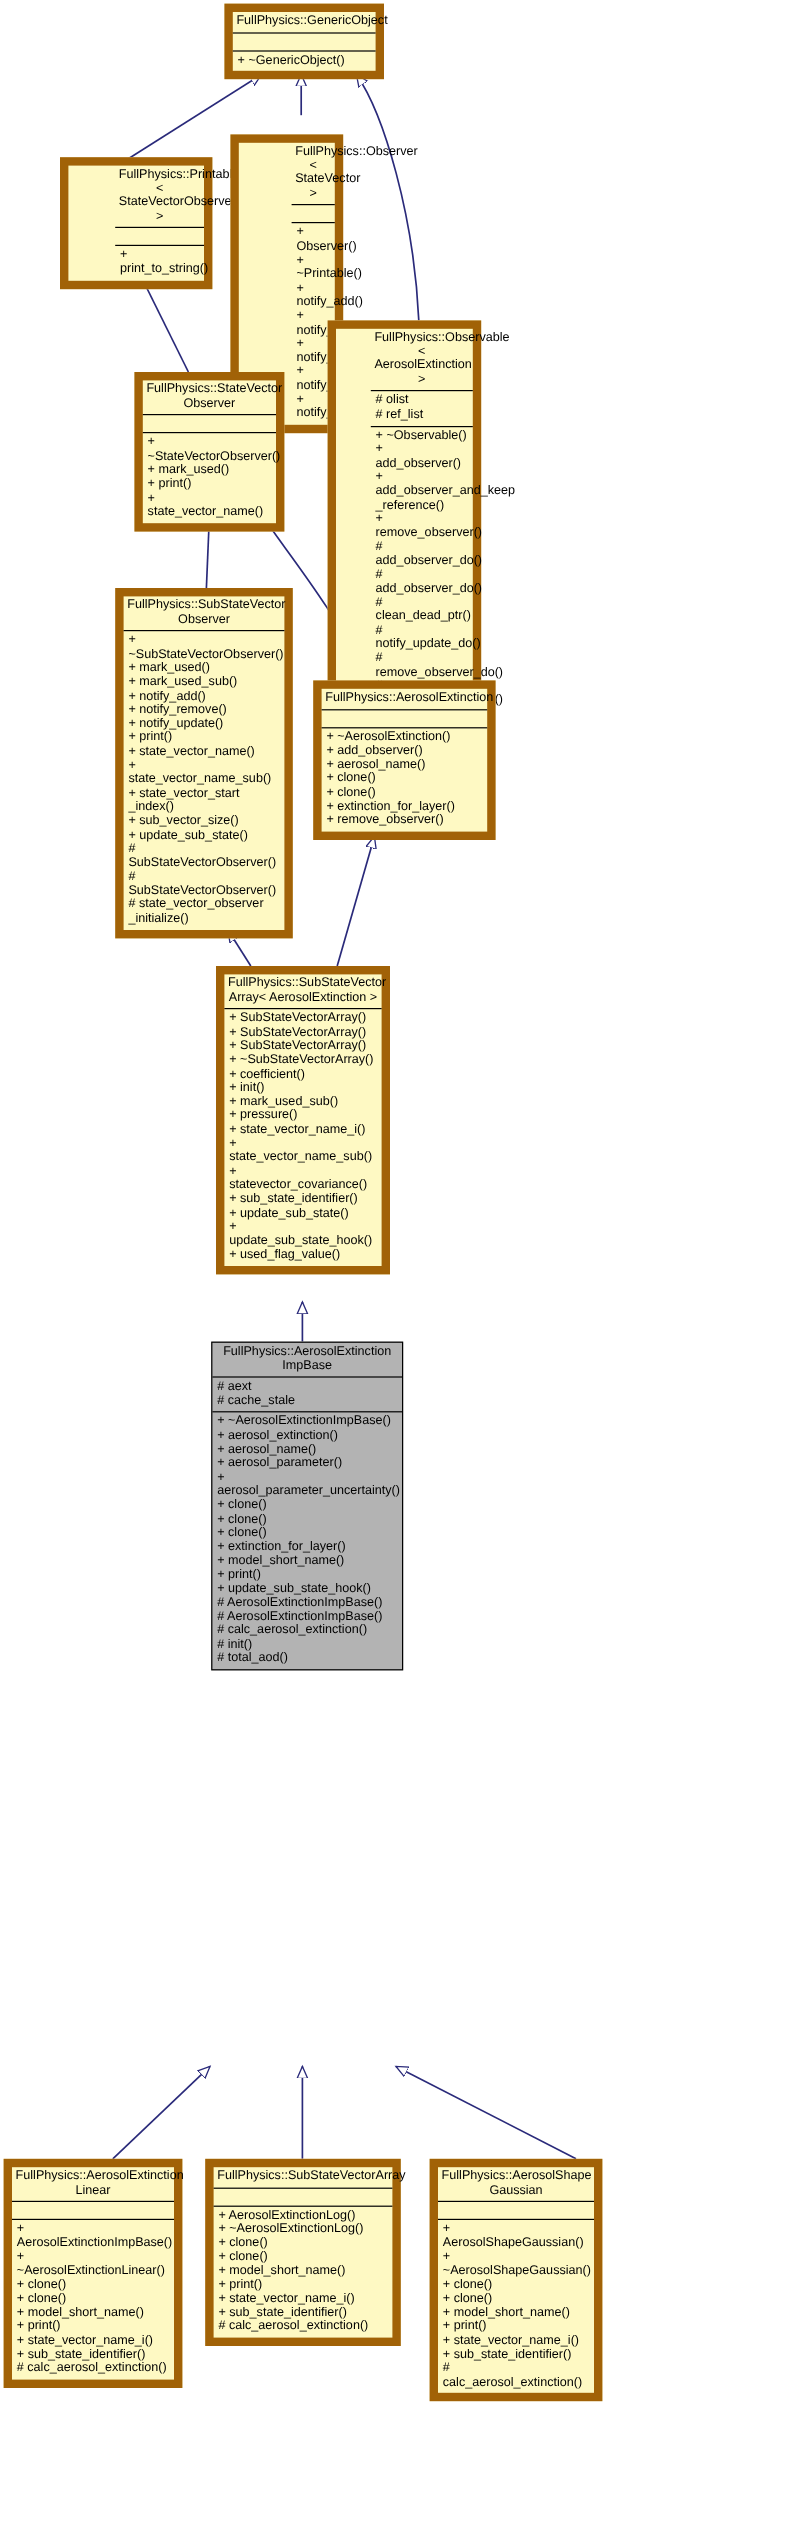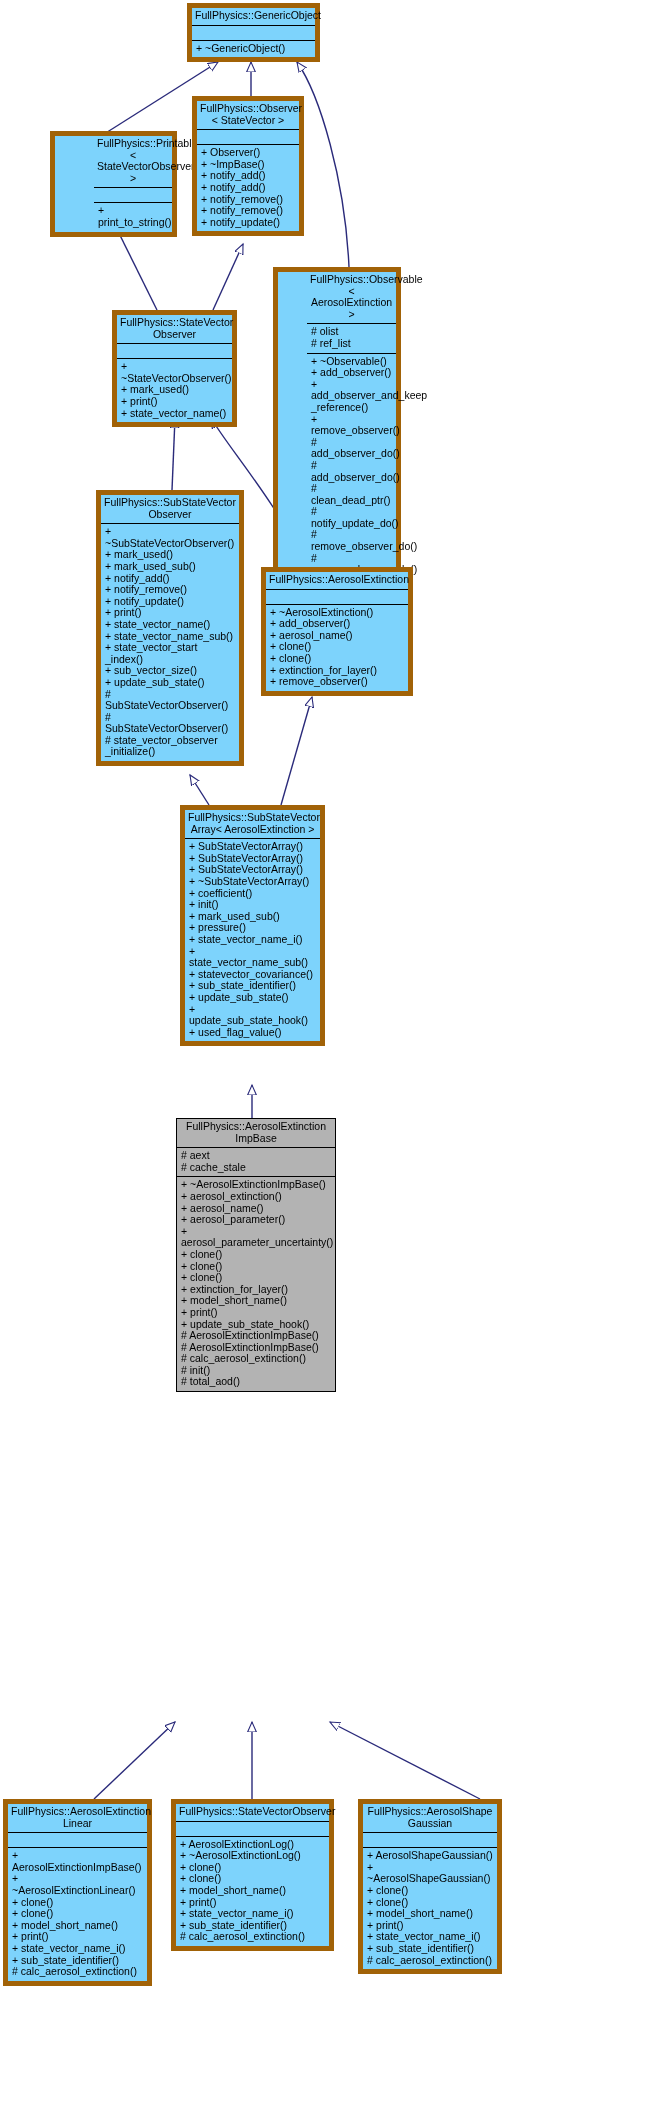--- a/index.html
+++ b/index.html
@@ -23,22 +23,22 @@
   svg.edges {
     position: absolute;
     left: 0; top: 0;
     width: 667px;
     height: 2101px;
     pointer-events: none;
   }
   .node {
     position: absolute;
     box-sizing: border-box;
-    border: 5px solid #a16207;
-    background: #7dd3fc;
+    border: 7px solid #a16207;
+    background: #fef9c3;
     font-size: 10.5px;
     line-height: 11.6px;
     color: #000000;
     z-index: 5;
   }
   .node.highlight {
     background: #b3b3b3;
     border: 1px solid #000000;
   }
   .node .title {
@@ -116,27 +116,27 @@
 
   <div class="node" style="left:50px; top:131px; width:127px;padding-left:39px;">
     <div class="title">FullPhysics::Printable
 &lt; StateVectorObserver &gt;</div>
     <div class="attrs empty"></div>
     <div class="ops">
       <div class="row">+ print_to_string()</div>
     </div>
   </div>
 
-  <div class="node" style="left:192px; top:96px; width:112px;">
+  <div class="node" style="left:192px; top:112px; width:94px;padding-left:44px;">
     <div class="title">FullPhysics::Observer
 &lt; StateVector &gt;</div>
     <div class="attrs empty"></div>
     <div class="ops">
       <div class="row">+ Observer()</div>
-      <div class="row">+ ~ImpBase()</div>
+      <div class="row">+ ~Printable()</div>
       <div class="row">+ notify_add()</div>
       <div class="row">+ notify_add()</div>
       <div class="row">+ notify_remove()</div>
       <div class="row">+ notify_remove()</div>
       <div class="row">+ notify_update()</div>
     </div>
   </div>
 
   <div class="node" style="left:273px; top:267px; width:128px;padding-left:29px;">
     <div class="title">FullPhysics::Observable
@@ -271,21 +271,21 @@
       <div class="row">+ clone()</div>
       <div class="row">+ model_short_name()</div>
       <div class="row">+ print()</div>
       <div class="row">+ state_vector_name_i()</div>
       <div class="row">+ sub_state_identifier()</div>
       <div class="row"># calc_aerosol_extinction()</div>
     </div>
   </div>
 
   <div class="node" style="left:171px; top:1799px; width:163px;">
-    <div class="title">FullPhysics::StateVectorObserver</div>
+    <div class="title">FullPhysics::SubStateVectorArray</div>
     <div class="attrs empty"></div>
     <div class="ops">
       <div class="row">+ AerosolExtinctionLog()</div>
       <div class="row">+ ~AerosolExtinctionLog()</div>
       <div class="row">+ clone()</div>
       <div class="row">+ clone()</div>
       <div class="row">+ model_short_name()</div>
       <div class="row">+ print()</div>
       <div class="row">+ state_vector_name_i()</div>
       <div class="row">+ sub_state_identifier()</div>

